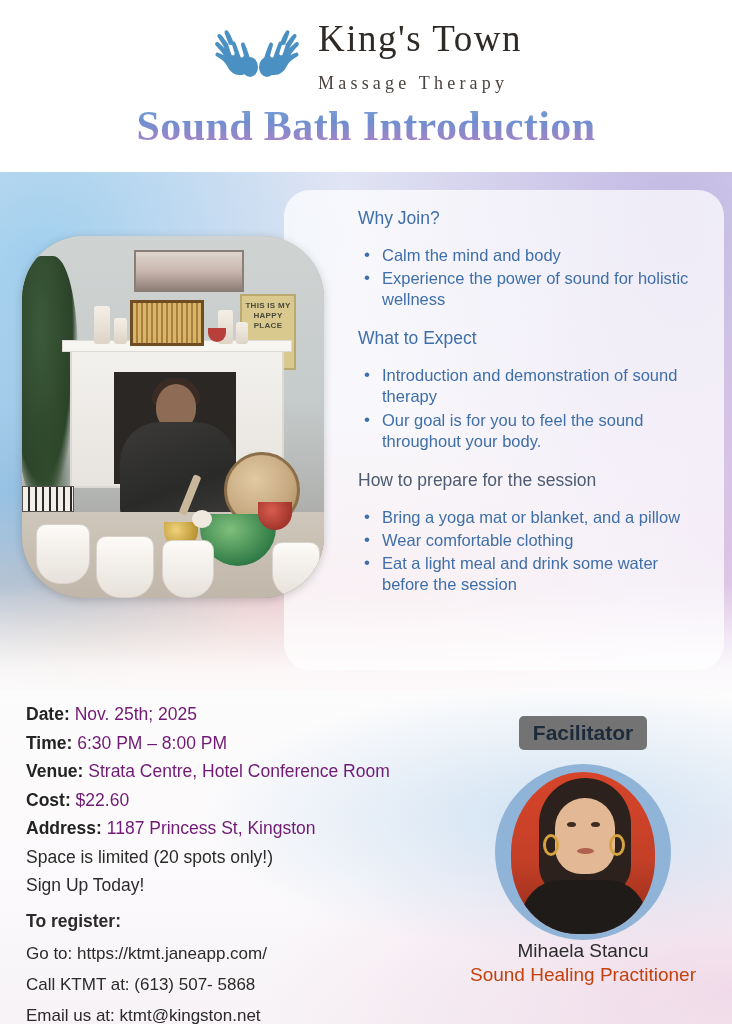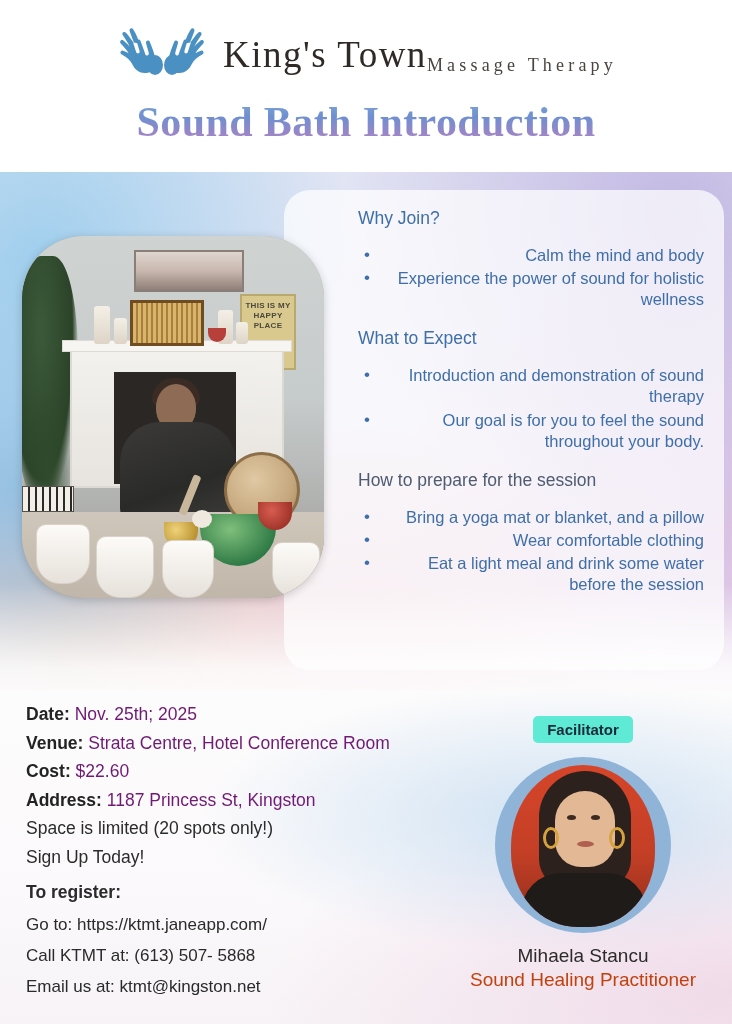--- a/index.html
+++ b/index.html
@@ -32,37 +32,36 @@
     justify-content: center;
     gap: 14px;
     padding-top: 20px;
   }
   .hands-icon {
     width: 94px; height: 70px;
     flex: 0 0 auto;
   }
   .brand-text {
     display: flex;
-    flex-direction: row;
-    align-items: center;
+    flex-direction: column;
   }
   .brand-name {
     font-family: "Liberation Serif", serif;
     font-size: 37px;
     letter-spacing: 1.5px;
     color: #2f2a26;
     line-height: 1.05;
     white-space: nowrap;
   }
   .brand-sub {
     font-family: "Liberation Serif", serif;
     font-size: 18px;
     letter-spacing: 4.2px;
     color: #4a4440;
-    margin-top: 20px;
+    margin-top: 14px;
     white-space: nowrap;
   }
   .poster-title {
     text-align: center;
     font-family: "Liberation Serif", serif;
     font-weight: bold;
     font-size: 42px;
     letter-spacing: 0.4px;
     margin-top: 8px;
     background: linear-gradient(180deg, #7fa8d8 0%, #6f8fd0 40%, #9a86c8 75%, #b88fc4 100%);
@@ -119,21 +118,20 @@
     color: #3f6fa8;
     font-size: 17.5px;
     margin: 0 0 9px 0;
     font-weight: normal;
   }
   .sec-head.plain { color: #4e5b70; }
   ul.bullets {
     margin: 16px 0 18px 0;
     padding-left: 22px;
     list-style: none;
-    text-align: right;
   }
   ul.bullets li {
     position: relative;
     color: #3f6fa8;
     font-size: 16.5px;
     line-height: 1.28;
     margin-bottom: 2px;
     padding-left: 2px;
   }
   ul.bullets li:before {
@@ -336,24 +334,24 @@
   
   .facilitator {
     position: absolute;
     top: 716px; left: 458px;
     width: 250px;
     z-index: 6;
     text-align: center;
   }
   .fac-badge {
     display: inline-block;
-    background: #5eead4;
+    background: #737373;
     color: #1d2a3a;
     font-weight: bold;
-    font-size: 15px;
+    font-size: 21px;
     padding: 5px 14px;
     border-radius: 5px;
   }
   .fac-photo {
     margin: 14px auto 0 auto;
     width: 176px; height: 176px;
     border-radius: 50%;
     background: #8fb4d8;
     position: relative;
     overflow: hidden;
@@ -398,21 +396,21 @@
   }
   .fac-photo .earring-l { left: 32px; }
   .fac-photo .earring-r { left: 98px; }
   .fac-photo .shoulders {
     position: absolute; left: 10px; top: 108px;
     width: 126px; height: 64px;
     background: #1f1b19;
     border-radius: 40px 40px 0 0;
   }
   .fac-name {
-    margin-top: 12px;
+    margin-top: 0;
     font-size: 19px;
     color: #2b2b2b;
   }
   .fac-role {
     font-size: 19px;
     color: #c2410c;
     margin-top: 2px;
   }
 </style>
 </head>
@@ -499,20 +497,24 @@
 
     </div>
   </div>
 
   <div class="details">
     <div class="line">
       <span class="lbl">Date:</span>
       <span class="val">Nov. 25th; 2025</span>
     </div>
     <div class="line">
+      <span class="lbl">Time:</span>
+      <span class="val">6:30 PM – 8:00 PM</span>
+    </div>
+    <div class="line">
       <span class="lbl">Venue:</span>
       <span class="val">Strata Centre, Hotel Conference Room</span>
     </div>
     <div class="line">
       <span class="lbl">Cost:</span>
       <span class="val">$22.60</span>
     </div>
     <div class="line">
       <span class="lbl">Address:</span>
       <span class="val">1187 Princess St, Kingston</span>

